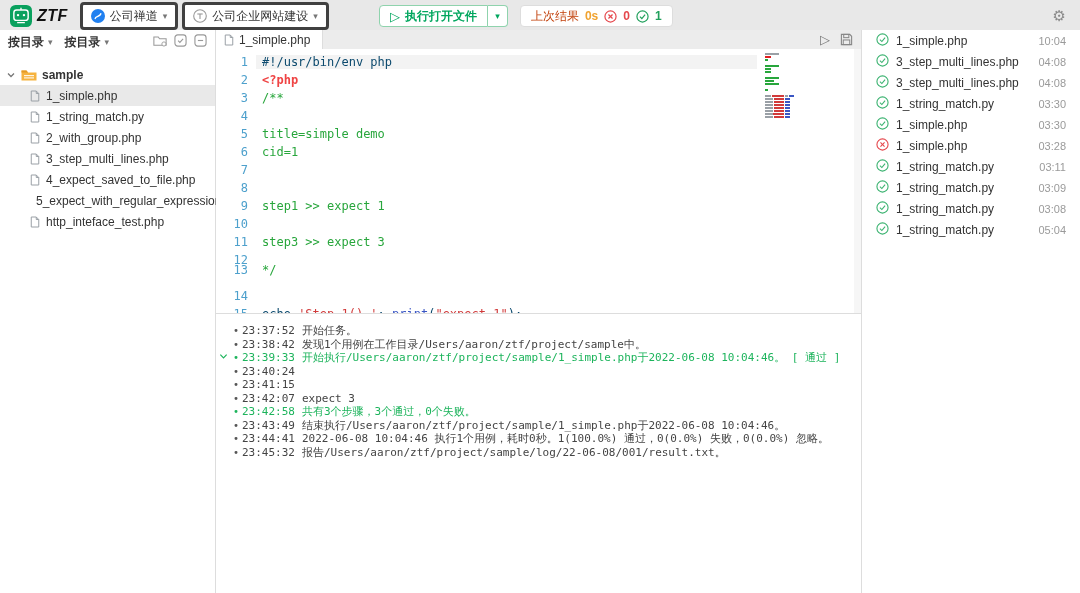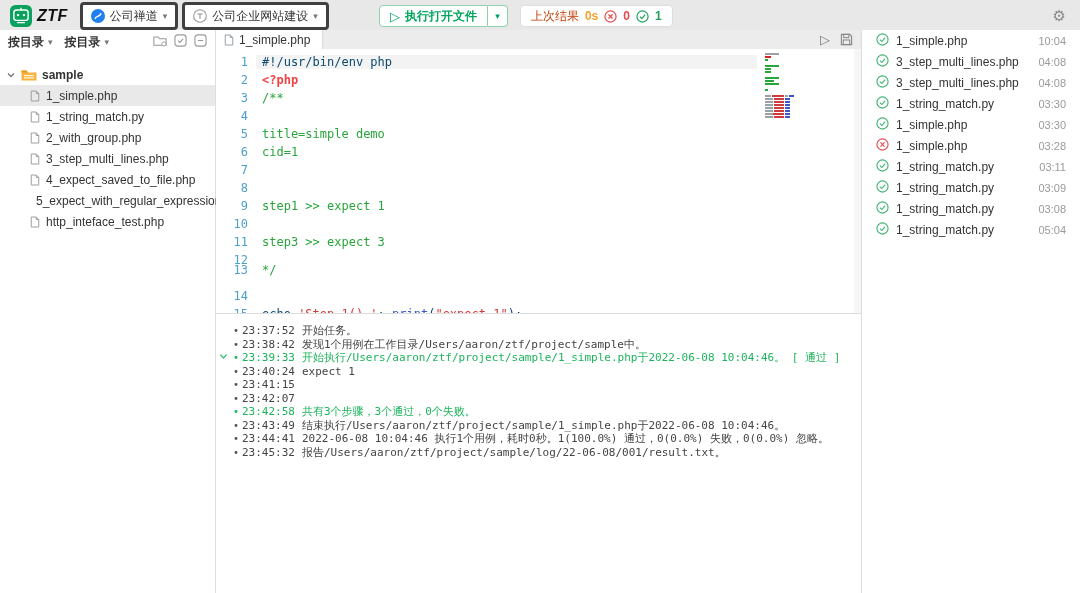--- a/index.html
+++ b/index.html
@@ -374,31 +374,31 @@
               <polyline points="1.5,3 5,6.5 8.5,3" fill="none" stroke="#1db45c" stroke-width="1.3"></polyline>
             </svg></span>
     <span class="log-dot">•</span>
     <span class="log-time">23:39:33</span>
     <span class="log-text">开始执行/Users/aaron/ztf/project/sample/1_simple.php于2022-06-08 10:04:46。 [ 通过 ]</span>
   </div>
         <div class="log-row">
     <span class="log-chev"></span>
     <span class="log-dot">•</span>
     <span class="log-time">23:40:24</span>
-    <span class="log-text">expect 1</span>
   </div>
         <div class="log-row">
     <span class="log-chev"></span>
     <span class="log-dot">•</span>
     <span class="log-time">23:41:15</span>
   </div>
         <div class="log-row">
     <span class="log-chev"></span>
     <span class="log-dot">•</span>
     <span class="log-time">23:42:07</span>
+    <span class="log-text">expect 3</span>
   </div>
         <div class="log-row green">
     <span class="log-chev"></span>
     <span class="log-dot">•</span>
     <span class="log-time">23:42:58</span>
     <span class="log-text">共有3个步骤，3个通过，0个失败。</span>
   </div>
         <div class="log-row">
     <span class="log-chev"></span>
     <span class="log-dot">•</span>

